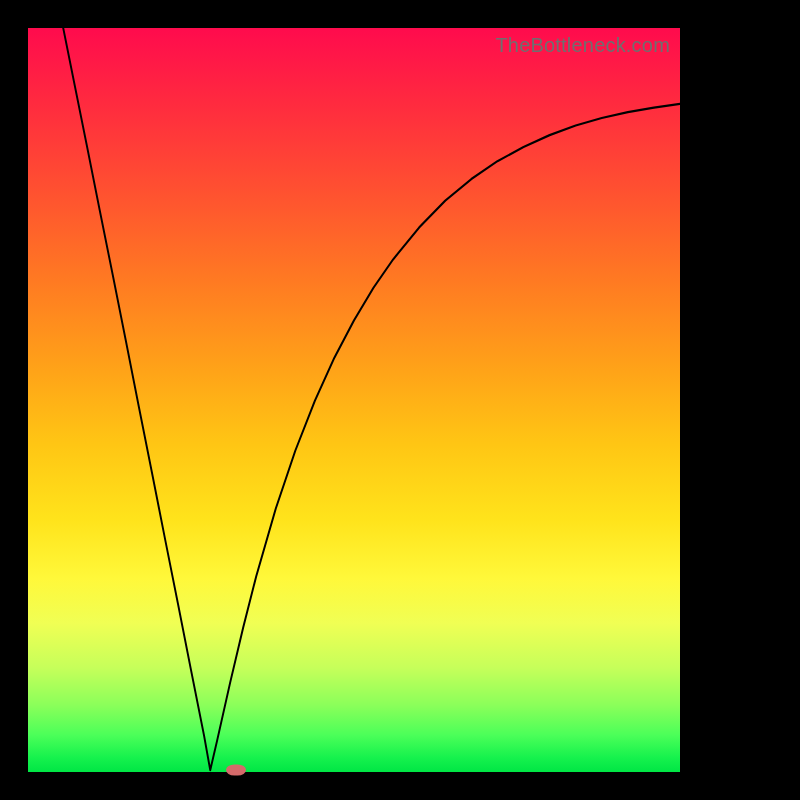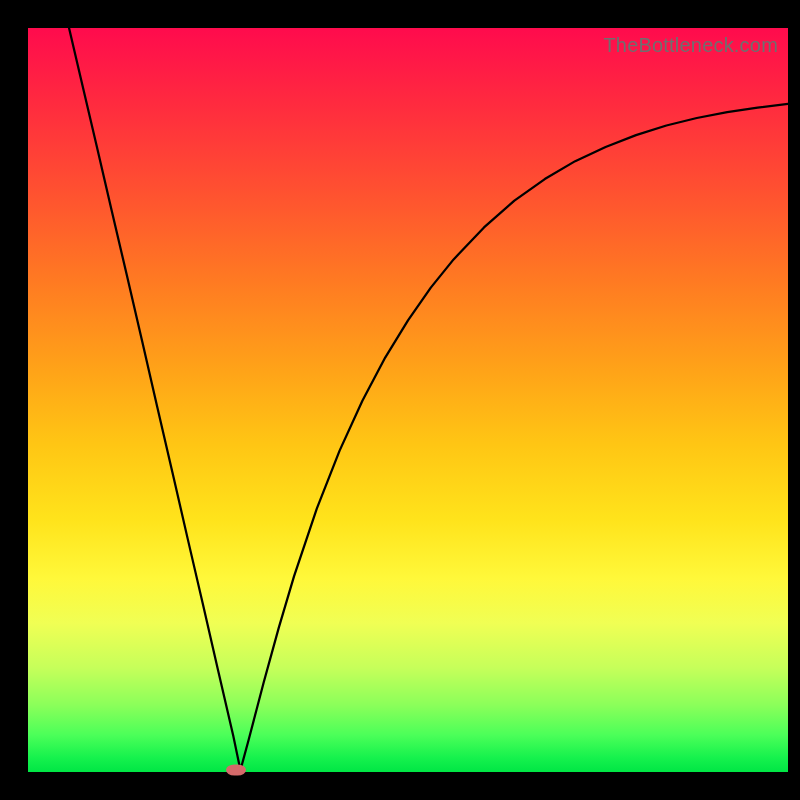--- a/index.html
+++ b/index.html
@@ -7,21 +7,21 @@
   .frame {
     position: relative;
     width: 800px;
     height: 800px;
     background: #000;
   }
   .plot {
     position: absolute;
     left: 28px;
     top: 28px;
-    width: 760px;
+    width: 652px;
     height: 744px;
     background: linear-gradient(to bottom,
       #ff0b4d 0%,
       #ff2a3f 10%,
       #ff5130 22%,
       #ff7a22 34%,
       #ffa318 46%,
       #ffc614 56%,
       #ffe31b 66%,
       #fff83a 74%,

